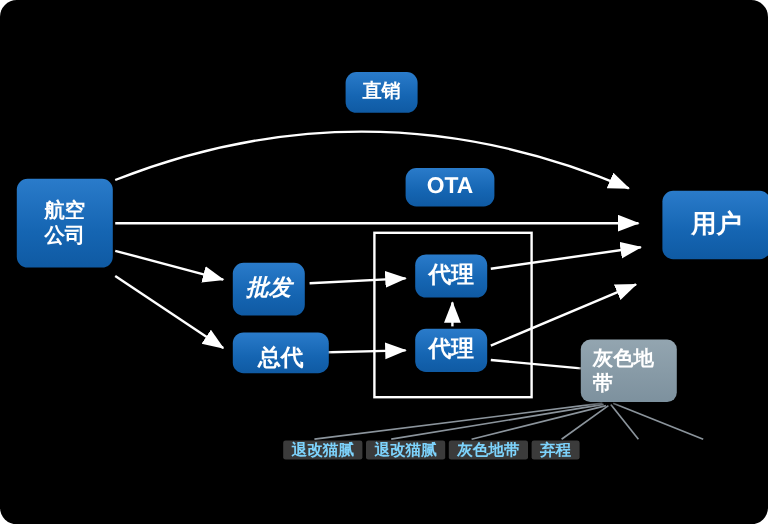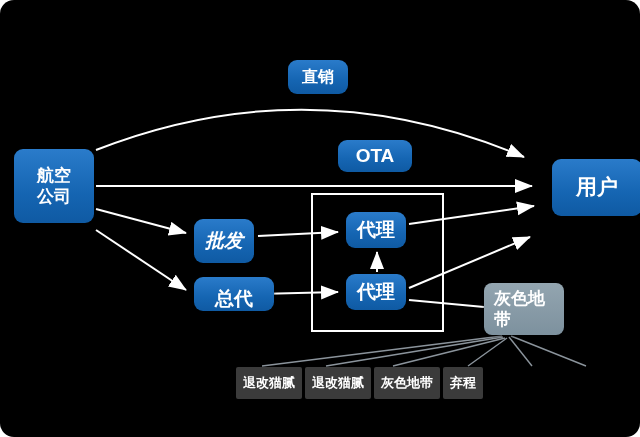--- a/index.html
+++ b/index.html
@@ -77,24 +77,24 @@
   .gray-items {
     position: absolute;
     z-index: 2;
     left: 236px;
     top: 367px;
     display: flex;
     gap: 3px;
   }
   .gray-item {
     background: #3b3b3b;
-    color: #ffffff;
+    color: #7dd3fc;
     font-weight: bold;
     font-size: 13px;
-    height: 32px;
+    height: 16px;
     display: flex;
     align-items: center;
     justify-content: center;
     padding: 0 7px;
     white-space: nowrap;
     border-radius: 2px;
   }
 </style>
 </head>
 <body>

